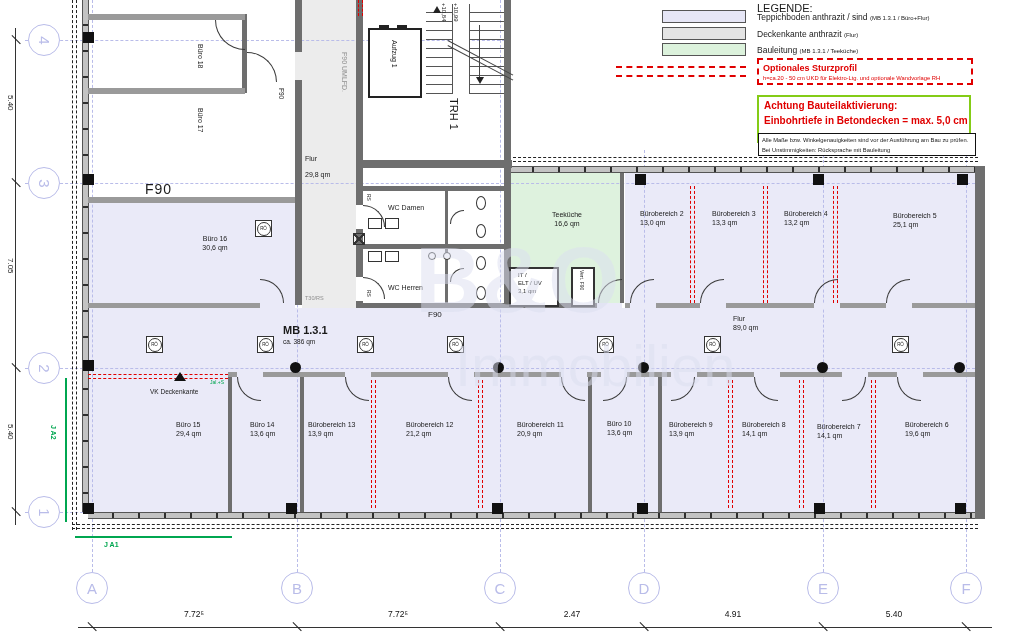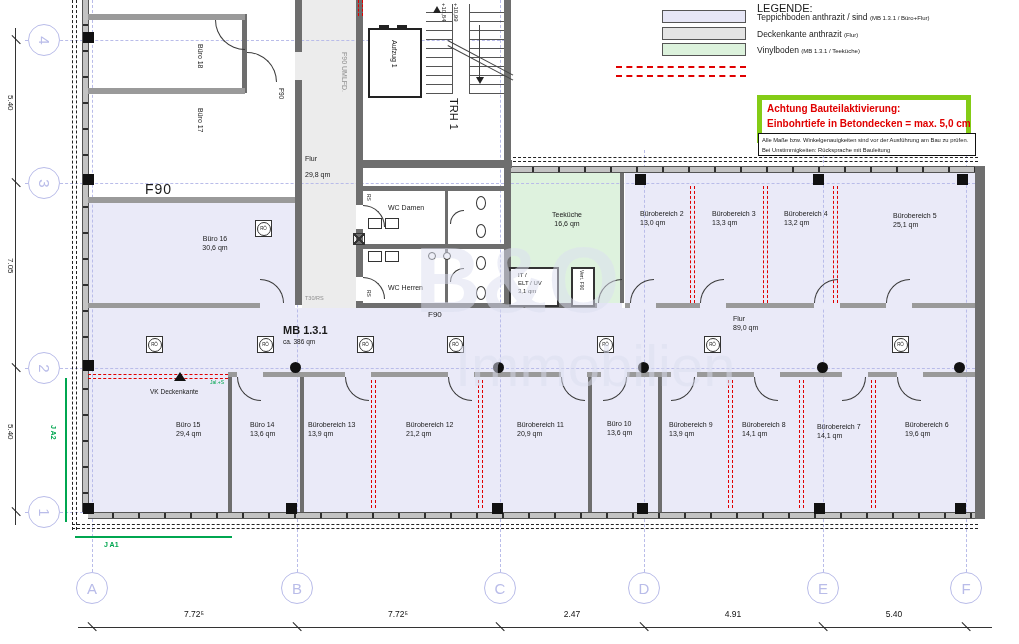--- a/index.html
+++ b/index.html
@@ -343,26 +343,30 @@
     <span>Teppichboden anthrazit / sind</span>
     <span class="legend-note">(MB 1.3.1 / Büro+Flur)</span>
   </div>
   <div class="abs" style="left:662px;top:27px;width:84px;height:13px;background:#e4e4e4;border:1px solid #555;box-sizing:border-box;"></div>
   <div class="abs lbl legend-lbl" style="left:757px;top:29px;">
     <span>Deckenkante anthrazit</span>
     <span class="legend-note">(Flur)</span>
   </div>
   <div class="abs" style="left:662px;top:43px;width:84px;height:13px;background:#dcf2dc;border:1px solid #555;box-sizing:border-box;"></div>
   <div class="abs lbl legend-lbl" style="left:757px;top:45px;">
-    <span>Vinylboden</span>
+    <span>Bauleitung</span>
     <span class="legend-note">(MB 1.3.1 / Teeküche)</span>
   </div>
   <div class="abs" style="left:616px;top:66px;width:130px;border-top:2px dashed #e00000;"></div>
   <div class="abs" style="left:616px;top:75px;width:130px;border-top:2px dashed #e00000;"></div>
-  <div class="abs" style="left:757px;top:95px;width:214px;height:48px;border:5px solid #84cc16;box-sizing:border-box;">
+  <div class="abs" style="left:757px;top:58px;width:216px;height:27px;border:2px dashed #e00000;box-sizing:border-box;">
+    <div class="lbl fs9 bold red-t" style="margin:2px 0 0 4px;">Optionales Sturzprofil</div>
+    <div class="lbl red-t" style="margin:1px 0 0 4px;font-size:5.8px;">h=ca.20 - 50 cm UKD für Elektro-Ltg. und optionale Wandvorlage RH</div>
+  </div>
+  <div class="abs" style="left:757px;top:95px;width:214px;height:48px;border:2px solid #84cc16;box-sizing:border-box;">
     <div class="lbl bold red-t" style="margin:2px 0 0 5px;font-size:10px;">Achtung Bauteilaktivierung:</div>
     <div class="lbl bold red-t" style="margin:1px 2px 0 5px;font-size:10px;">Einbohrtiefe in Betondecken = max. 5,0 cm</div>
   </div>
   <div class="abs" style="left:758px;top:133px;width:218px;height:23px;border:1px solid #111;box-sizing:border-box;background:#fff;">
     <div class="lbl" style="margin:3px 0 0 3px;font-size:5.8px;">Alle Maße bzw. Winkelgenauigkeiten sind vor der Ausführung am Bau zu prüfen.</div>
     <div class="lbl" style="margin:2px 0 0 3px;font-size:5.8px;">Bei Unstimmigkeiten: Rücksprache mit Bauleitung</div>
   </div>
 
   <div class="abs gcirc" style="left:76px;top:572px;">
       <span>A</span>

